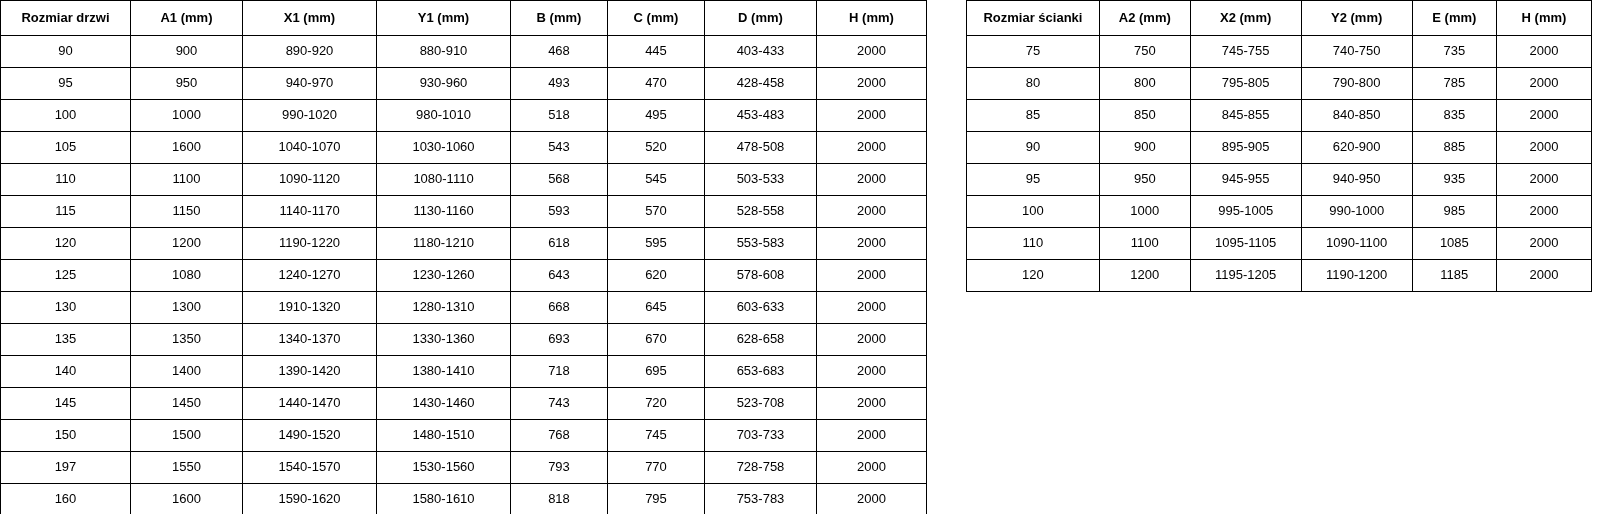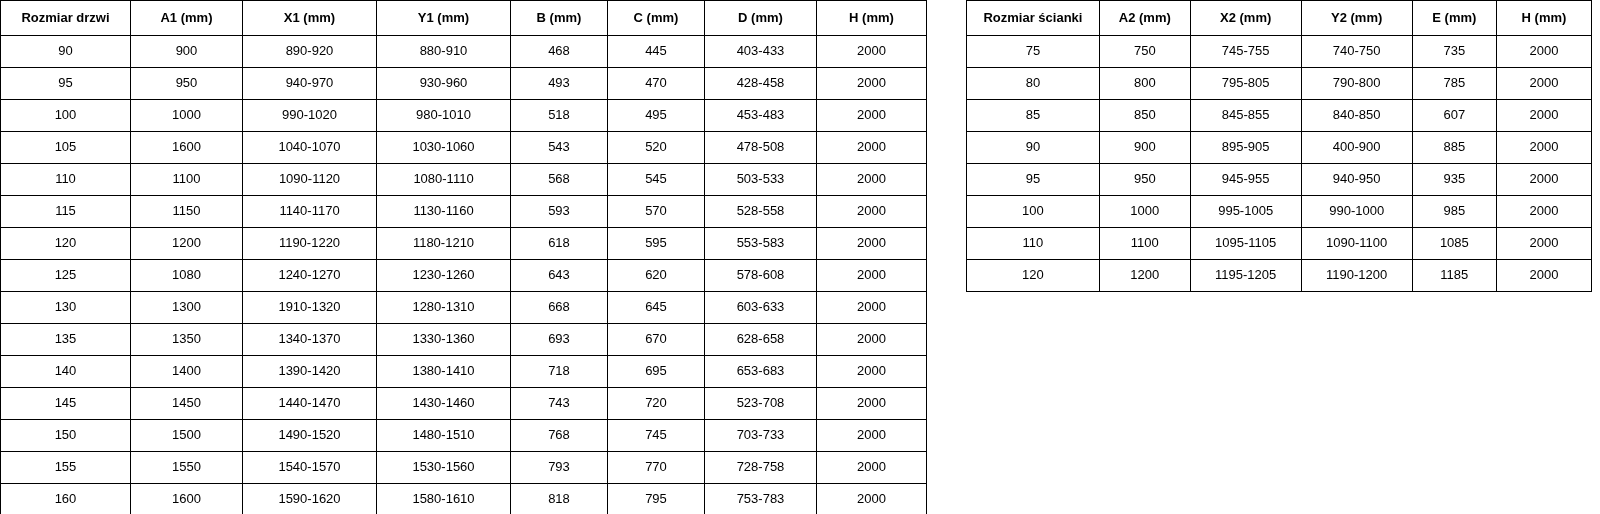--- a/index.html
+++ b/index.html
@@ -221,21 +221,21 @@
           <td>150</td>
           <td>1500</td>
           <td>1490-1520</td>
           <td>1480-1510</td>
           <td>768</td>
           <td>745</td>
           <td>703-733</td>
           <td>2000</td>
         </tr>
         <tr>
-          <td>155</td>
+          <td>197</td>
           <td>1550</td>
           <td>1540-1570</td>
           <td>1530-1560</td>
           <td>793</td>
           <td>770</td>
           <td>728-758</td>
           <td>2000</td>
         </tr>
         <tr>
           <td>160</td>
@@ -286,28 +286,28 @@
           <td>795-805</td>
           <td>790-800</td>
           <td>785</td>
           <td>2000</td>
         </tr>
         <tr>
           <td>85</td>
           <td>850</td>
           <td>845-855</td>
           <td>840-850</td>
-          <td>607</td>
+          <td>835</td>
           <td>2000</td>
         </tr>
         <tr>
           <td>90</td>
           <td>900</td>
           <td>895-905</td>
-          <td>400-900</td>
+          <td>620-900</td>
           <td>885</td>
           <td>2000</td>
         </tr>
         <tr>
           <td>95</td>
           <td>950</td>
           <td>945-955</td>
           <td>940-950</td>
           <td>935</td>
           <td>2000</td>

